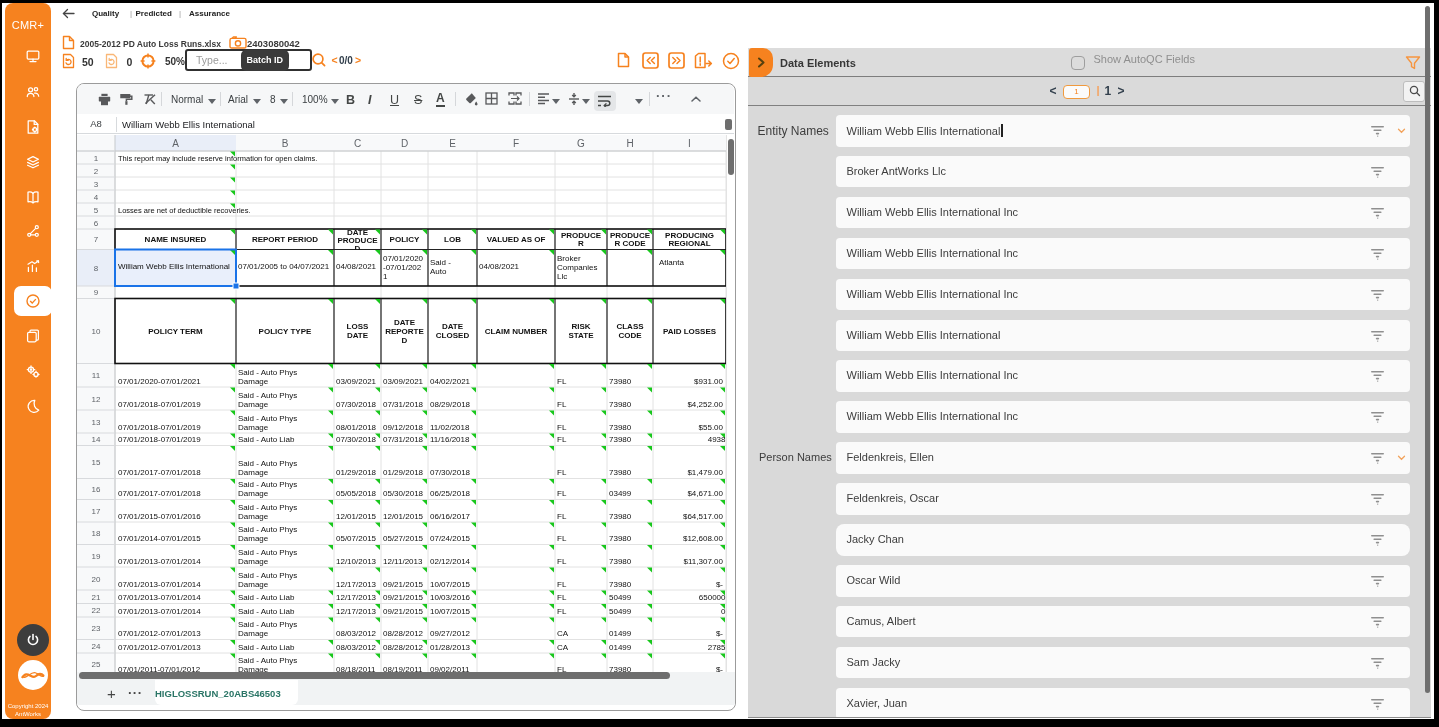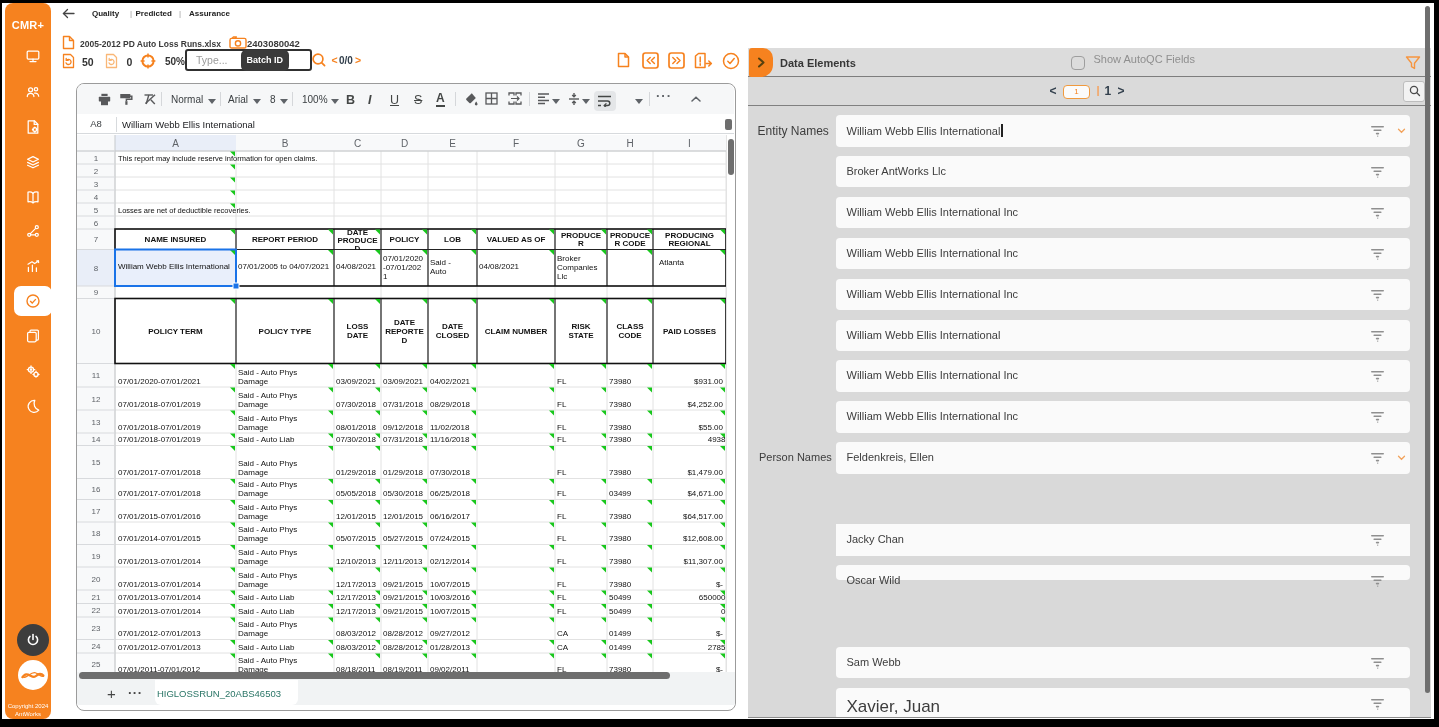--- a/index.html
+++ b/index.html
@@ -7,21 +7,21 @@
   .abs { position:absolute; }
 </style></head>
 <body>
 
 <div class="abs" style="left:0;top:0;width:1439px;height:3px;background:#000"></div>
 <div class="abs" style="left:0;top:0;width:2px;height:727px;background:#000"></div>
 <div class="abs" style="left:1434px;top:0;width:5px;height:727px;background:#000"></div>
 <div class="abs" style="left:0;top:719px;width:1439px;height:8px;background:#000"></div>
 
 <div class="abs" style="left:5px;top:3px;width:46px;height:716px;background:#F6821F;border-radius:8px;">
-  <div class="abs" style="left:0;top:16px;width:46px;text-align:center;color:#fff;font-size:11px;font-weight:700;letter-spacing:.3px">CMR+</div>
+  <div class="abs" style="left:0;top:16px;width:46px;text-align:center;color:#fff;font-size:11px;font-weight:400;letter-spacing:.3px">CMR+</div>
   <svg style="position:absolute;left:20px;top:45px" width="16" height="16" viewBox="0 0 16 16" fill="none" stroke="#fff" stroke-width="1.25" stroke-linecap="round" stroke-linejoin="round">
       <rect x="2.2" y="3" width="11.6" height="8" rx="1"></rect>
       <path d="M8 11v2.4M5 13.6h6"></path>
     </svg>
 <svg style="position:absolute;left:20px;top:80.5px" width="16" height="16" viewBox="0 0 16 16" fill="none" stroke="#fff" stroke-width="1.25" stroke-linecap="round" stroke-linejoin="round">
       <circle cx="5.6" cy="5.8" r="2"></circle>
       <path d="M2.3 12.6c0-2.1 1.5-3.3 3.3-3.3s3.3 1.2 3.3 3.3"></path>
       <circle cx="11" cy="5.2" r="1.7"></circle>
       <path d="M9.6 9.2c2-.4 3.9.7 4.1 3"></path>
     </svg>
@@ -725,21 +725,21 @@
 <div class="abs" style="left:726px;top:134.5px;width:9px;height:537px;background:#fff;border-left:1px solid #e3e3e3"></div>
 <div class="abs" style="left:727.5px;top:139px;width:6px;height:36px;background:#6e6e6e;border-radius:3px"></div>
 
 <div class="abs" style="left:77px;top:671.5px;width:658px;height:8px;background:#f1f3f4"></div>
 <div class="abs" style="left:79px;top:672px;width:591px;height:7px;background:#6e6e6e;border-radius:3.5px"></div>
 
 <div class="abs" style="left:77px;top:679.5px;width:658px;height:25px;background:#f1f3f4"></div>
 <div class="abs" style="left:155px;top:679.5px;width:143px;height:25px;background:#fff;border-radius:0 0 6px 6px"></div>
 <div class="abs" style="left:107px;top:684.5px;font-size:15px;color:#454545;font-weight:400">+</div>
 <div class="abs" style="left:128px;top:685px;font-size:13px;color:#454545;font-weight:700;letter-spacing:0.5px">···</div>
-<div class="abs" style="left:155px;top:687.5px;width:126px;text-align:right;font-size:9.5px;font-weight:400;color:#2a7566">HIGLOSSRUN_20ABS46503</div>
+<div class="abs" style="left:155px;top:687.5px;width:126px;text-align:left;font-size:9.5px;font-weight:700;color:#2a7566">HIGLOSSRUN_20ABS46503</div>
 
 <div class="abs" style="left:747.5px;top:47.5px;width:683px;height:670px;background:#d9d9d9;border-bottom:1.5px solid #8c8c8c;overflow:hidden">
 
   <div class="abs" style="left:0;top:0;width:683px;height:29.5px;background:#dcdcdc;border-bottom:1.3px solid #7d7d7d"></div>
   <div class="abs" style="left:1.5px;top:0;width:24px;height:29px;background:#F6821F;border-radius:3px 10px 12px 2px"></div>
   <svg class="abs" style="left:9px;top:9px" width="9" height="11" viewBox="0 0 9 11" fill="none" stroke="#57400e" stroke-width="2" stroke-linecap="round" stroke-linejoin="round">
       <path d="M2 1.5l4.5 4L2 9.5"></path>
     </svg>
   <div class="abs" style="left:32.5px;top:9px;font-size:11px;color:#373737;font-weight:600">Data Elements</div>
   <div class="abs" style="left:323.5px;top:8px;width:14px;height:14px;border:1.5px solid #9e9e9e;border-radius:4px"></div>
@@ -860,55 +860,77 @@
           <rect x="1" y="2" width="13" height="1.6" rx="0.8"></rect>
           <rect x="3.4" y="5.4" width="8.2" height="1.6" rx="0.8"></rect>
           <rect x="5.8" y="8.8" width="3.4" height="1.6" rx="0.8"></rect>
           <rect x="7" y="11.4" width="1.4" height="1.4" rx="0.7"></rect>
         </g>
       </svg>
       <svg width="9" height="6" viewBox="0 0 10 7" style="position:absolute;right:4px;top:13px" fill="none" stroke="#f2a35c" stroke-width="1.5" stroke-linecap="round">
         <path d="M1.5 1.5L5 5l3.5-3.5"></path>
       </svg>
     </div>
-<div style="position:absolute;left:88.5px;top:476.5px;width:574px;height:31.5px;background:#fafafa;border-radius:0;">
+<div style="position:absolute;left:88.5px;top:435.6px;width:574px;height:31.5px;background:#fafafa;border-radius:4px;">
+      <div style="position:absolute;left:10.5px;top:9px;font-size:11px;color:#3d3d3d;white-space:nowrap">Feldenkreis, Oscar</div>
+      <svg width="16" height="14" viewBox="0 0 16 14" style="position:absolute;right:24px;top:9px">
+        <g fill="#8f8f8f">
+          <rect x="1" y="2" width="13" height="1.6" rx="0.8"></rect>
+          <rect x="3.4" y="5.4" width="8.2" height="1.6" rx="0.8"></rect>
+          <rect x="5.8" y="8.8" width="3.4" height="1.6" rx="0.8"></rect>
+          <rect x="7" y="11.4" width="1.4" height="1.4" rx="0.7"></rect>
+        </g>
+      </svg>
+    </div>
+<div style="position:absolute;left:88.5px;top:476.5px;width:574px;height:31.5px;background:#fafafa;border-radius:8px;">
       <div style="position:absolute;left:10.5px;top:9px;font-size:11px;color:#3d3d3d;white-space:nowrap">Jacky Chan</div>
       <svg width="16" height="14" viewBox="0 0 16 14" style="position:absolute;right:24px;top:9px">
         <g fill="#8f8f8f">
           <rect x="1" y="2" width="13" height="1.6" rx="0.8"></rect>
           <rect x="3.4" y="5.4" width="8.2" height="1.6" rx="0.8"></rect>
           <rect x="5.8" y="8.8" width="3.4" height="1.6" rx="0.8"></rect>
           <rect x="7" y="11.4" width="1.4" height="1.4" rx="0.7"></rect>
         </g>
       </svg>
     </div>
-<div style="position:absolute;left:88.5px;top:517.4px;width:574px;height:15px;background:#fafafa;border-radius:4px;">
+<div style="position:absolute;left:88.5px;top:517.4px;width:574px;height:32px;background:#fafafa;border-radius:4px;">
       <div style="position:absolute;left:10.5px;top:9px;font-size:11px;color:#3d3d3d;white-space:nowrap">Oscar Wild</div>
       <svg width="16" height="14" viewBox="0 0 16 14" style="position:absolute;right:24px;top:9px">
         <g fill="#8f8f8f">
           <rect x="1" y="2" width="13" height="1.6" rx="0.8"></rect>
           <rect x="3.4" y="5.4" width="8.2" height="1.6" rx="0.8"></rect>
           <rect x="5.8" y="8.8" width="3.4" height="1.6" rx="0.8"></rect>
           <rect x="7" y="11.4" width="1.4" height="1.4" rx="0.7"></rect>
         </g>
       </svg>
     </div>
+<div style="position:absolute;left:88.5px;top:558.3px;width:574px;height:31.5px;background:#fafafa;border-radius:4px;">
+      <div style="position:absolute;left:10.5px;top:9px;font-size:11px;color:#3d3d3d;white-space:nowrap">Camus, Albert</div>
+      <svg width="16" height="14" viewBox="0 0 16 14" style="position:absolute;right:24px;top:9px">
+        <g fill="#8f8f8f">
+          <rect x="1" y="2" width="13" height="1.6" rx="0.8"></rect>
+          <rect x="3.4" y="5.4" width="8.2" height="1.6" rx="0.8"></rect>
+          <rect x="5.8" y="8.8" width="3.4" height="1.6" rx="0.8"></rect>
+          <rect x="7" y="11.4" width="1.4" height="1.4" rx="0.7"></rect>
+        </g>
+      </svg>
+    </div>
 <div style="position:absolute;left:88.5px;top:599.2px;width:574px;height:31.5px;background:#fafafa;border-radius:4px;">
-      <div style="position:absolute;left:10.5px;top:9px;font-size:11px;color:#3d3d3d;white-space:nowrap">Sam Webb</div>
+      <div style="position:absolute;left:10.5px;top:9px;font-size:11px;color:#3d3d3d;white-space:nowrap">Sam Jacky</div>
       <svg width="16" height="14" viewBox="0 0 16 14" style="position:absolute;right:24px;top:9px">
         <g fill="#8f8f8f">
           <rect x="1" y="2" width="13" height="1.6" rx="0.8"></rect>
           <rect x="3.4" y="5.4" width="8.2" height="1.6" rx="0.8"></rect>
           <rect x="5.8" y="8.8" width="3.4" height="1.6" rx="0.8"></rect>
           <rect x="7" y="11.4" width="1.4" height="1.4" rx="0.7"></rect>
         </g>
       </svg>
     </div>
 <div style="position:absolute;left:88.5px;top:640.1px;width:574px;height:31.5px;background:#fafafa;border-radius:4px;">
-      <div style="position:absolute;left:10.5px;top:9px;font-size:17px;color:#3d3d3d;white-space:nowrap">Xavier, Juan</div>
+      <div style="position:absolute;left:10.5px;top:9px;font-size:11px;color:#3d3d3d;white-space:nowrap">Xavier, Juan</div>
       <svg width="16" height="14" viewBox="0 0 16 14" style="position:absolute;right:24px;top:9px">
         <g fill="#8f8f8f">
           <rect x="1" y="2" width="13" height="1.6" rx="0.8"></rect>
           <rect x="3.4" y="5.4" width="8.2" height="1.6" rx="0.8"></rect>
           <rect x="5.8" y="8.8" width="3.4" height="1.6" rx="0.8"></rect>
           <rect x="7" y="11.4" width="1.4" height="1.4" rx="0.7"></rect>
         </g>
       </svg>
     </div>
 </div>

